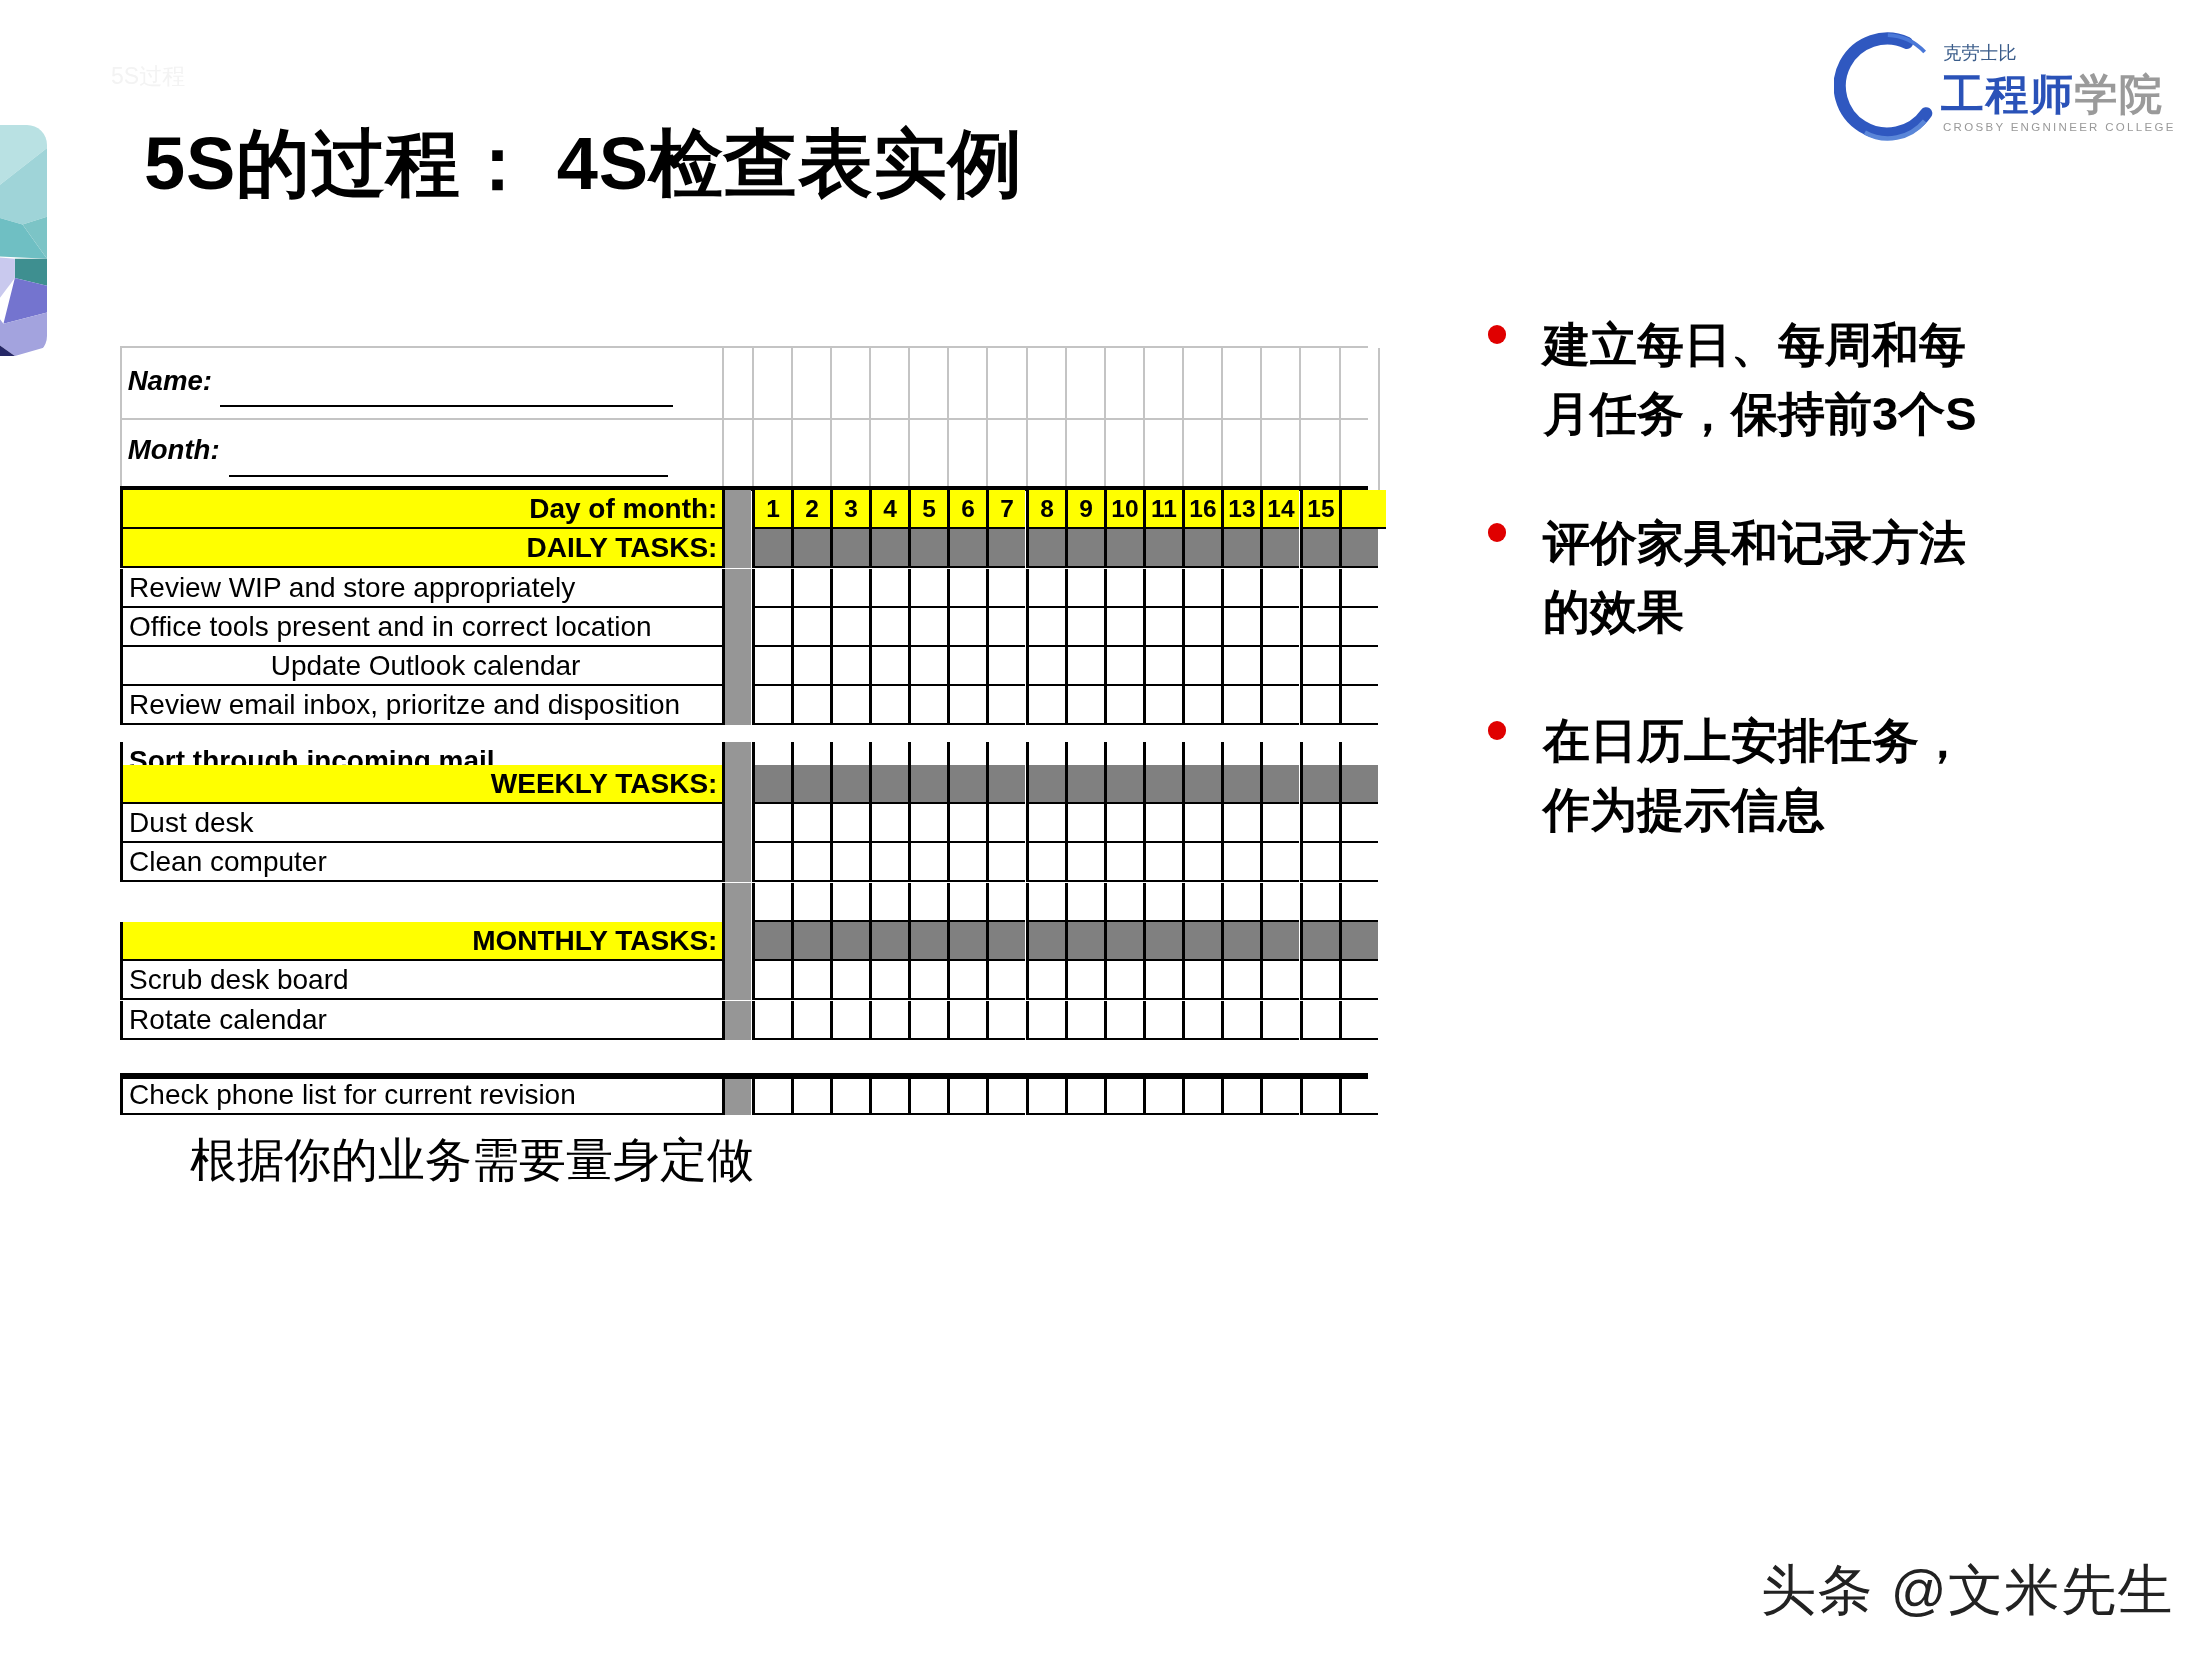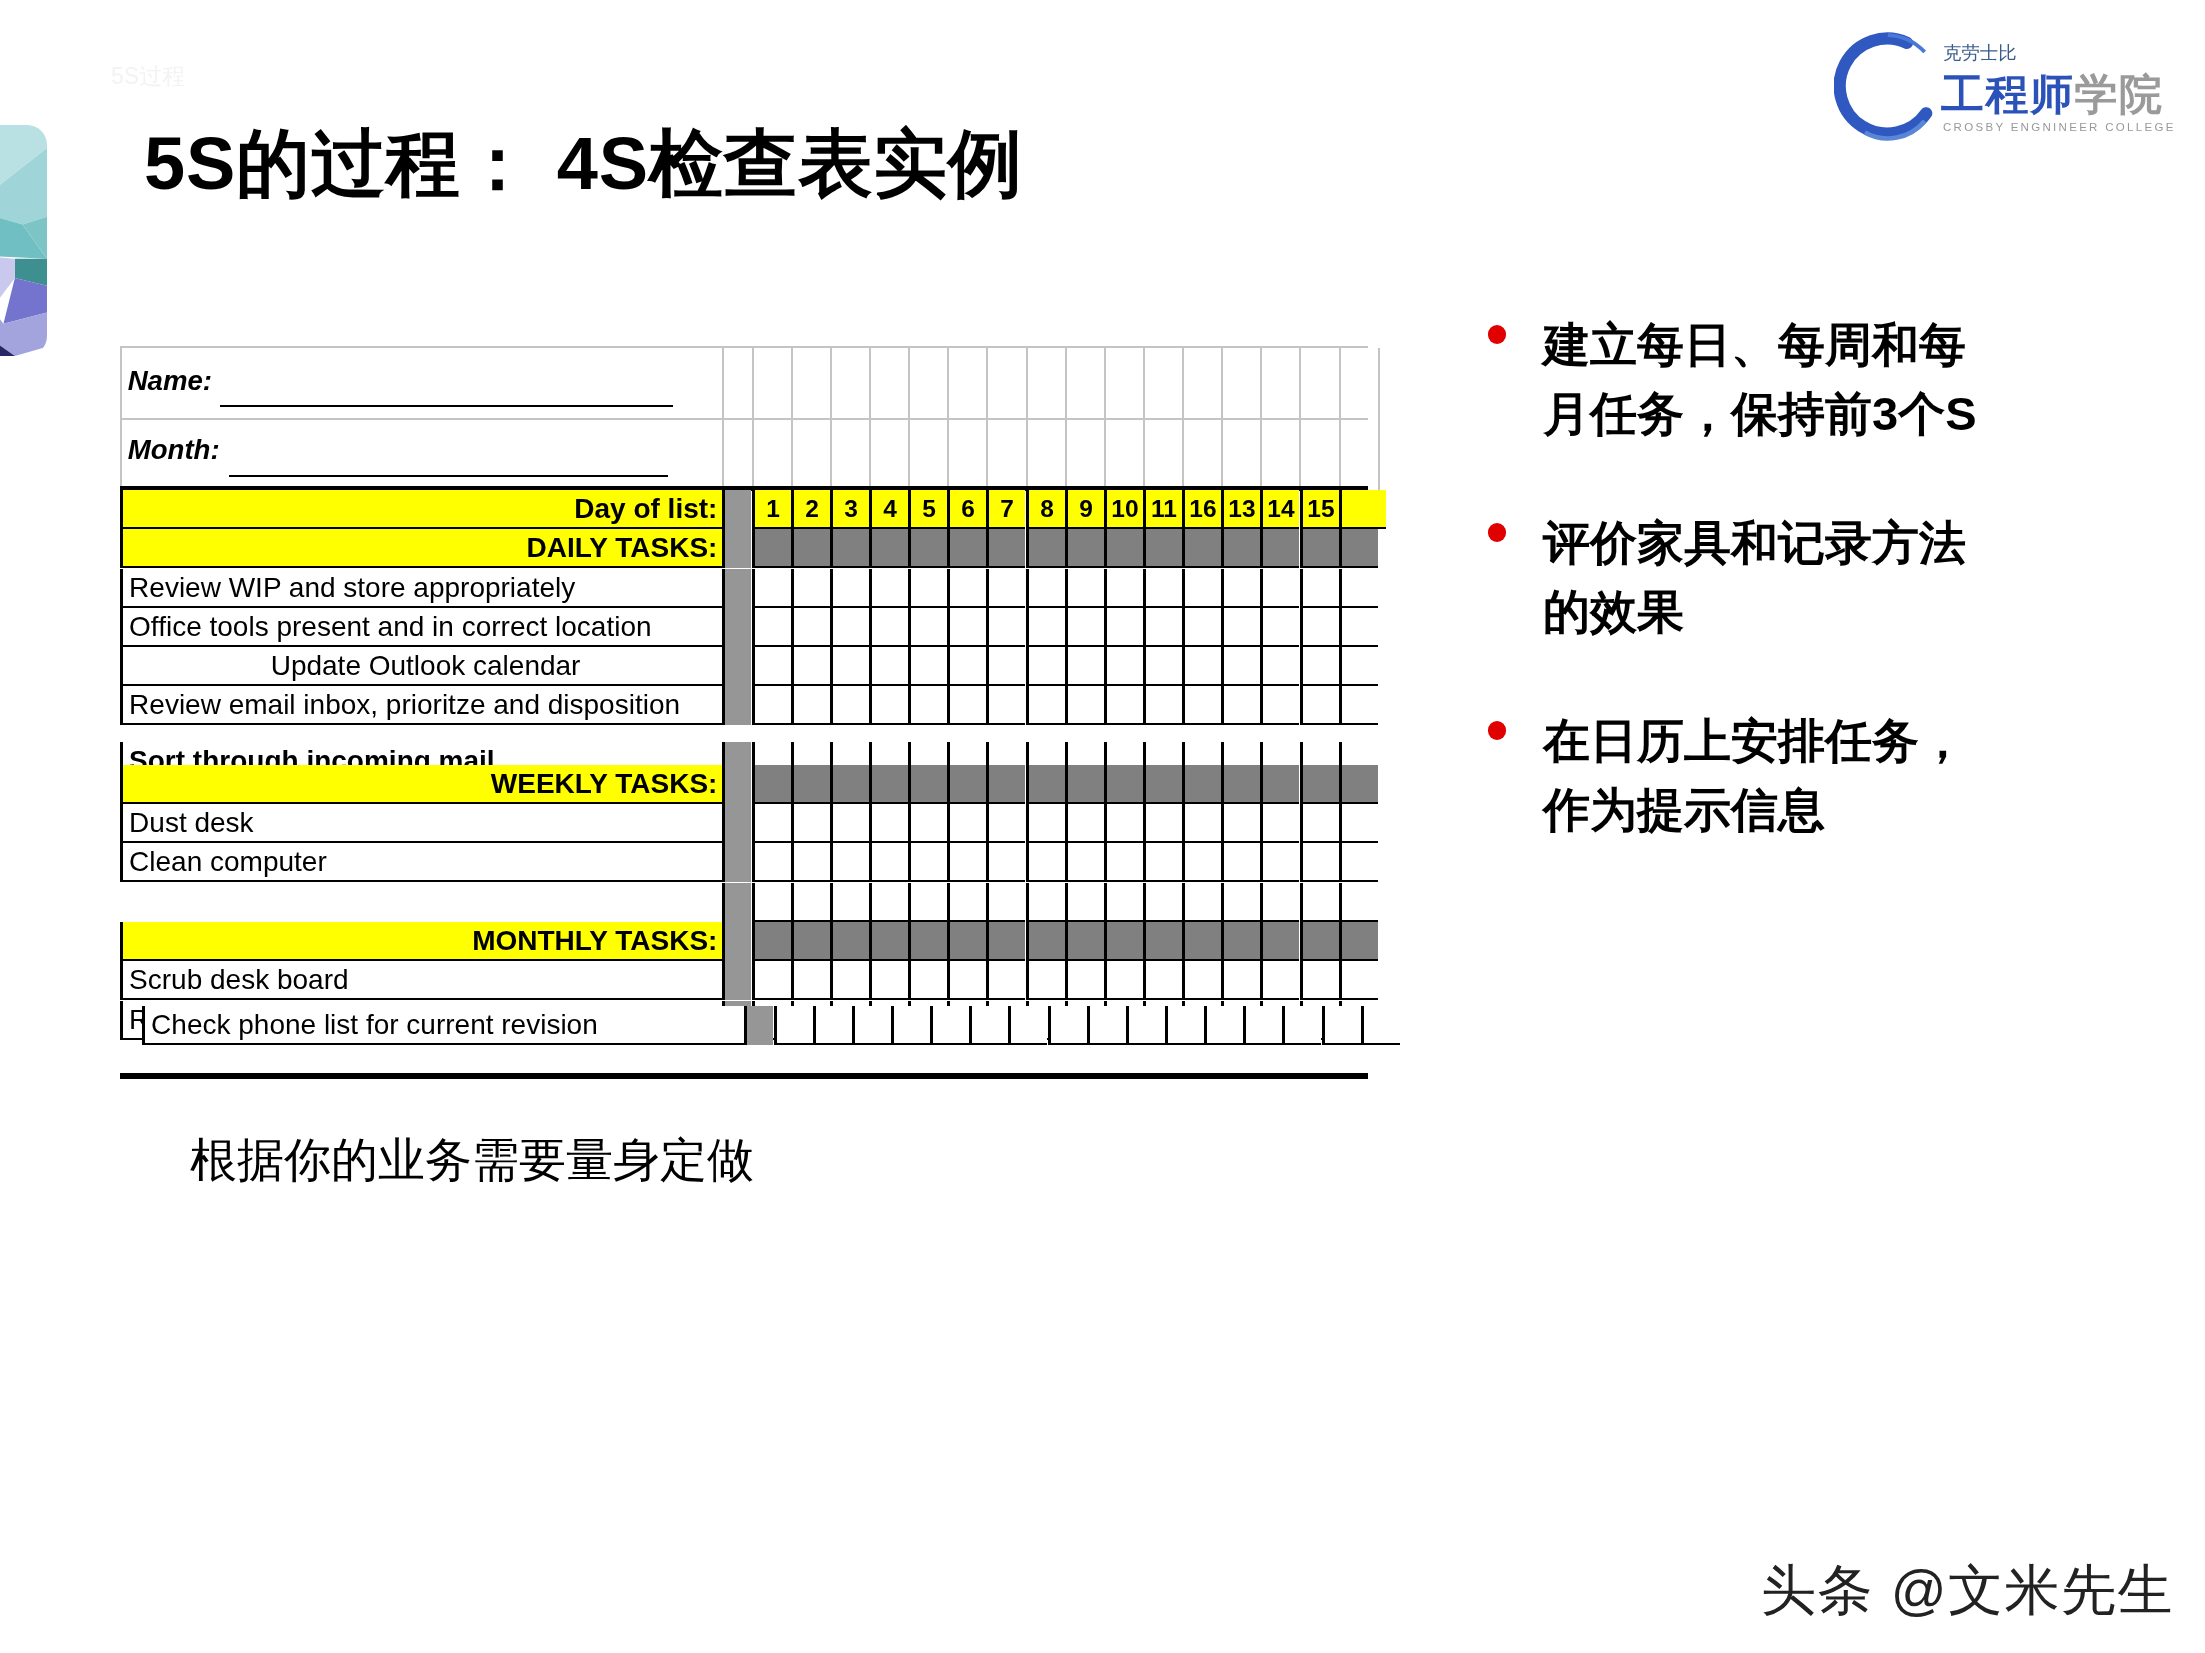--- a/index.html
+++ b/index.html
@@ -102,21 +102,21 @@
       <div class="vl" style="left: 1062px;"></div>
       <div class="vl" style="left: 1101px;"></div>
       <div class="vl" style="left: 1140px;"></div>
       <div class="vl" style="left: 1179px;"></div>
       <div class="vl" style="left: 1219px;"></div>
       <div class="vl" style="left: 1258px;"></div>
     </div>
   <div class="thick-top"></div>
   <div id="rows">
       <div class="row" style="top: 144px;">
-        <div class="label-cell yellow">Day of list:</div>
+        <div class="label-cell yellow">Day of month:</div>
         <div class="sep-col"></div>
         <div class="day-cell yellow" style="left: 632px;">1</div>
         <div class="day-cell yellow" style="left: 671px;">2</div>
         <div class="day-cell yellow" style="left: 710px;">3</div>
         <div class="day-cell yellow" style="left: 749px;">4</div>
         <div class="day-cell yellow" style="left: 788px;">5</div>
         <div class="day-cell yellow" style="left: 827px;">6</div>
         <div class="day-cell yellow" style="left: 866px;">7</div>
         <div class="day-cell yellow" style="left: 906px;">8</div>
         <div class="day-cell yellow" style="left: 945px;">9</div>
@@ -380,21 +380,21 @@
         <div class="day-cell" style="left: 906px;"></div>
         <div class="day-cell" style="left: 945px;"></div>
         <div class="day-cell" style="left: 984px;"></div>
         <div class="day-cell" style="left: 1023px;"></div>
         <div class="day-cell" style="left: 1062px;"></div>
         <div class="day-cell" style="left: 1101px;"></div>
         <div class="day-cell" style="left: 1140px;"></div>
         <div class="day-cell" style="left: 1180px;"></div>
         <div class="day-cell" style="left: 1219px;"></div>
       </div>
-      <div class="row" style="top: 660px; margin-left: 22px;">
+      <div class="row" style="top: 730px;">
         <div class="label-cell">Check phone list for current revision</div>
         <div class="sep-col"></div>
         <div class="day-cell" style="left: 632px;"></div>
         <div class="day-cell" style="left: 671px;"></div>
         <div class="day-cell" style="left: 710px;"></div>
         <div class="day-cell" style="left: 749px;"></div>
         <div class="day-cell" style="left: 788px;"></div>
         <div class="day-cell" style="left: 827px;"></div>
         <div class="day-cell" style="left: 866px;"></div>
         <div class="day-cell" style="left: 906px;"></div>

